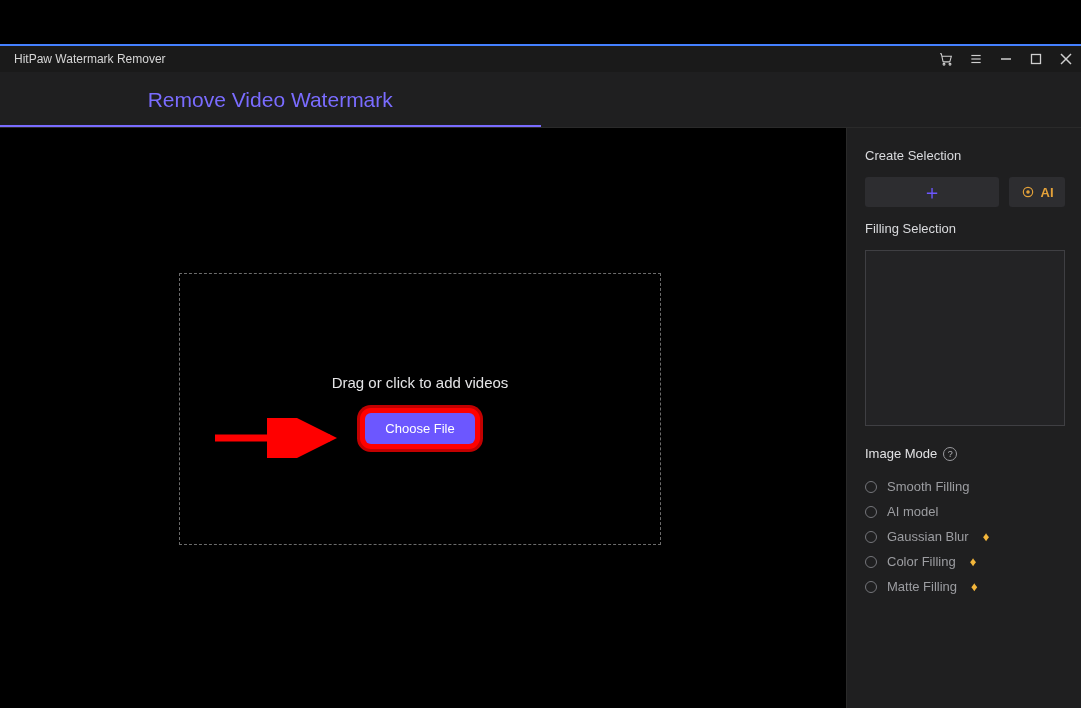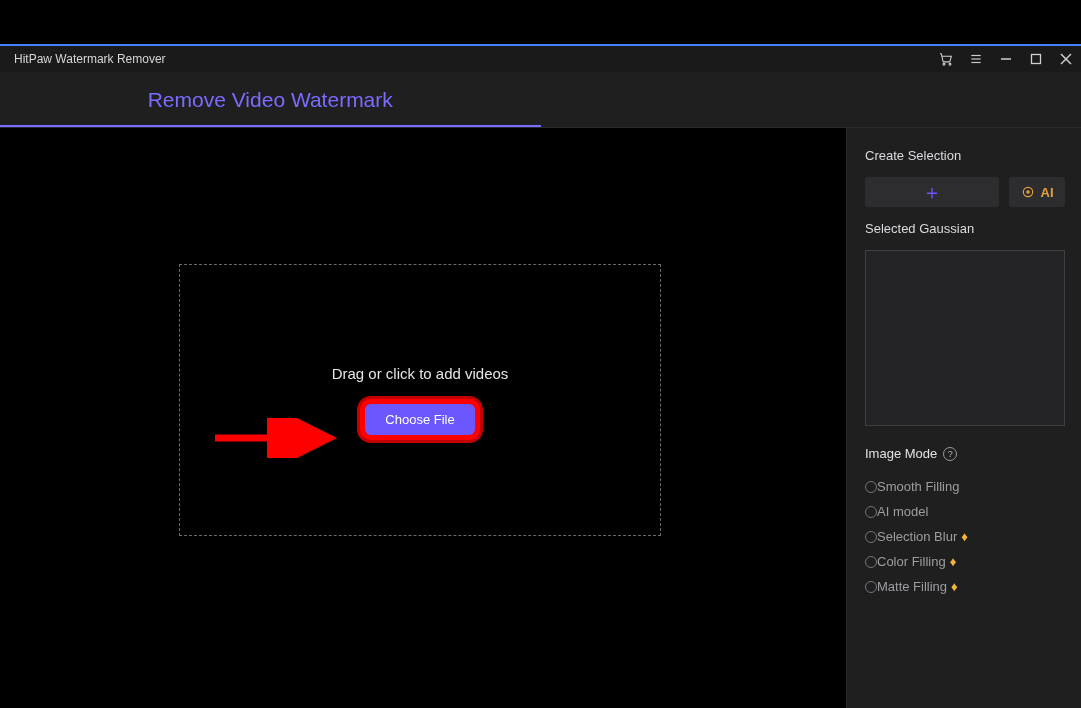--- a/index.html
+++ b/index.html
@@ -11,40 +11,40 @@
   .titlebar .controls .ctrl { width:30px; height:26px; display:flex; align-items:center; justify-content:center; color:#cfcfcf; cursor:pointer; }
   
   .tabs { display:flex; height:56px; background:#1f1f20; border-bottom:1px solid #2a2a2a; }
   .tab { width:50%; display:flex; align-items:center; justify-content:center; font-size:21px; color:#b9bcc1; cursor:pointer; position:relative; }
   .tab.active { color:#7a6cff; }
   .tab.active::after { content:""; position:absolute; left:0; right:0; bottom:0; height:2px; background:#7a6cff; }
   .tab + .tab { border-left:1px solid #2a2a2a; }
   
   .body { flex:1; display:flex; min-height:0; }
   .main { flex:1; background:#000; position:relative; }
-  .dropzone { position:absolute; left:179px; top:136px; width:482px; height:272px;
+  .dropzone { position:absolute; left:179px; top:145px; width:482px; height:272px;
               border:1.5px dashed #6b6b6b; display:flex; flex-direction:column; align-items:center; justify-content:center; gap:22px; }
   .drop-text { color:#e5e5e7; font-size:15px; }
   .choose-wrap { position:relative; }
   .choose-btn { background:#6c57ff; color:#fff; border:none; padding:8px 20px; border-radius:6px; font-size:13px; cursor:pointer; box-shadow:0 0 0 5px #ff0000, 0 0 0 8px #c30000; }
   
   .arrow { position:absolute; left:210px; top:290px; pointer-events:none; }
   
   .panel { width:235px; background:#1f1f20; padding:20px 16px 14px 18px; display:flex; flex-direction:column; gap:14px; font-size:13px; color:#cfd0d3; border-left:1px solid #2a2a2a; }
   .panel .label { font-size:13px; color:#dadbde; }
   .sel-row { display:flex; gap:10px; }
   .sel-btn { height:30px; border:none; cursor:pointer; border-radius:3px; display:flex; align-items:center; justify-content:center; gap:6px; font-size:14px; }
   .sel-add { flex:1; background:#2d2d30; color:#6c57ff; font-size:20px; font-weight:300; }
   .sel-ai  { width:56px; background:#2d2d30; color:#e4a23a; font-weight:700; font-size:13px; }
   .sel-ai svg { display:block; }
   .viewer { width:100%; height:176px; border:1px solid #3f3f43; background:#232325; }
   .mode-head { display:flex; align-items:center; gap:6px; color:#e2e2e4; font-size:13px; margin-top:6px; }
   .help { width:14px; height:14px; border:1px solid #9a9a9e; border-radius:50%; display:flex; align-items:center; justify-content:center; font-size:9px; color:#b6b6ba; }
   .modes { display:flex; flex-direction:column; gap:10px; margin-top:4px; }
-  .mode { display:flex; align-items:center; color:#9c9da1; font-size:13px; cursor:pointer; }
+  .mode { display:flex; align-items:center; gap:10px; color:#9c9da1; font-size:13px; cursor:pointer; }
   .radio { width:12px; height:12px; border:1.5px solid #74757a; border-radius:50%; flex-shrink:0; }
   .diamond { color:#f3b63b; margin-left:4px; font-size:13px; }
   
   .footer { height:44px; background:#1f1f20; display:flex; align-items:center; justify-content:space-between; padding:0 20px; border-top:1px solid #2a2a2a; }
   .replace { width:200px; height:30px; background:transparent; border:1px solid #4a4a4e; color:#9a9b9f; font-size:13px; cursor:pointer; }
   .export  { width:198px; height:32px; background:#343438; border:none; color:#9a9b9f; font-size:14px; cursor:pointer; }
 </style>
 </head>
 <body>
 
@@ -120,40 +120,40 @@
         </button>
         <button class="sel-btn sel-ai">
           <svg width="14" height="14" viewBox="0 0 24 24" fill="none" stroke="#e4a23a" stroke-width="2">
               <circle cx="12" cy="12" r="8"></circle>
               <circle cx="12" cy="12" r="2" fill="#e4a23a"></circle>
             </svg>
           <span>AI</span>
         </button>
       </div>
 
-      <div class="label">Selected Gaussian</div>
+      <div class="label">Filling Selection</div>
       <div class="viewer"></div>
 
       <div class="mode-head">
         <span>Image Mode</span>
         <span class="help">?</span>
       </div>
 
       <div class="modes">
         <label class="mode">
           <span class="radio"></span>
           <span>Smooth Filling</span>
         </label>
         <label class="mode">
           <span class="radio"></span>
           <span>AI model</span>
         </label>
         <label class="mode">
           <span class="radio"></span>
-          <span>Selection Blur</span>
+          <span>Gaussian Blur</span>
           <span class="diamond">♦</span>
         </label>
         <label class="mode">
           <span class="radio"></span>
           <span>Color Filling</span>
           <span class="diamond">♦</span>
         </label>
         <label class="mode">
           <span class="radio"></span>
           <span>Matte Filling</span>

